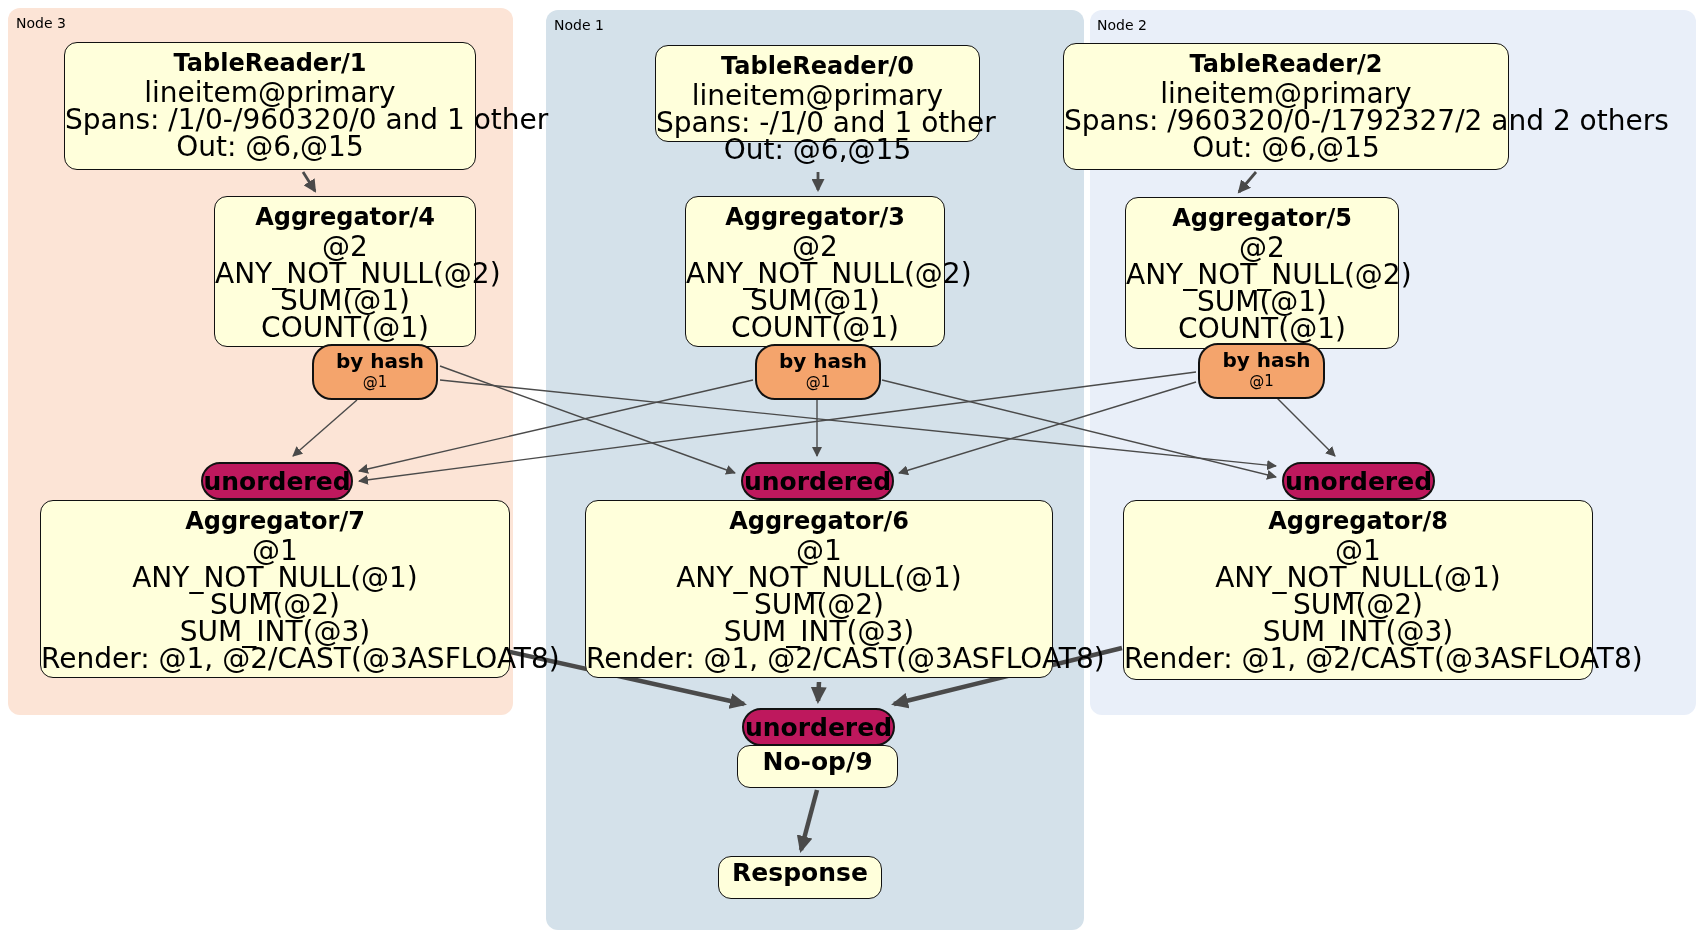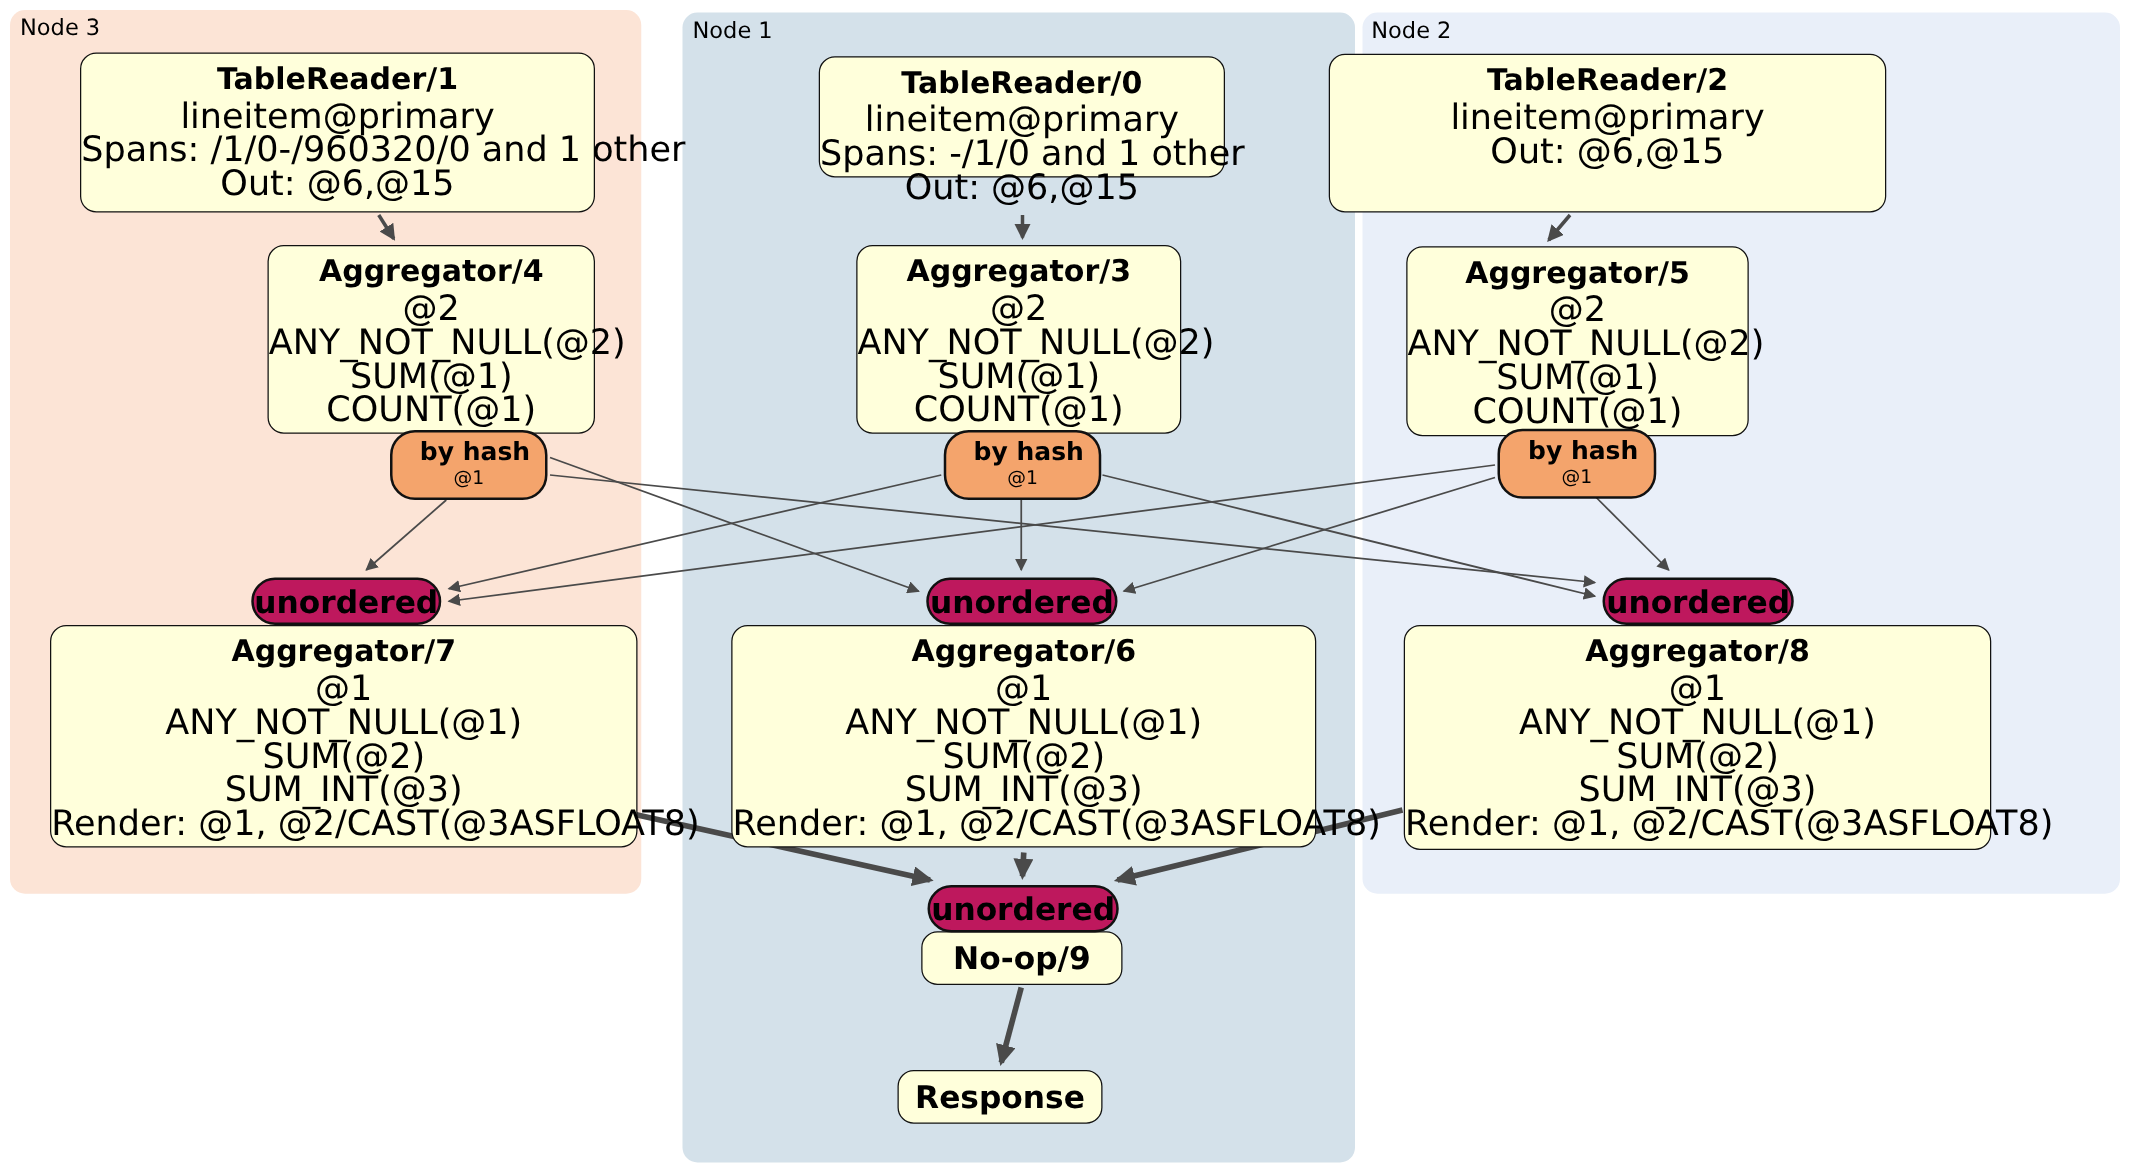--- a/index.html
+++ b/index.html
@@ -2,31 +2,31 @@
 <html><head>
 <meta charset="utf-8">
 <style>
   html,body{margin:0;padding:0;background:#ffffff;}
   .canvas{
     position:relative;width:1708px;height:940px;background:#ffffff;
     font-family:"DejaVu Sans","Liberation Sans",sans-serif;color:#000;
     overflow:hidden;
   }
   .region{position:absolute;border-radius:12px;z-index:1;}
-  .region-label{position:absolute;font-size:18px;line-height:22px;z-index:2;}
+  .region-label{position:absolute;font-size:14px;line-height:22px;z-index:2;}
   svg.edges{position:absolute;left:0;top:0;z-index:2;}
   .box{
     position:absolute;background:#ffffdb;border:1.7px solid #111;
     border-radius:13px;text-align:center;box-sizing:border-box;
     padding-top:5px;z-index:3;
   }
   .box .title{font-size:24px;font-weight:bold;line-height:31px;white-space:nowrap;}
   .box .line{font-size:28px;line-height:27px;white-space:nowrap;}
   .terminal{
-    display:flex;align-items:center;justify-content:center;padding-top:0;
+    display:flex;align-items:flex-start;justify-content:center;padding-top:0;
   }
   .terminal .title{font-size:25px;}
   .pill{
     position:absolute;border:2px solid #111;border-radius:20px;
     text-align:center;box-sizing:border-box;z-index:4;
   }
   .pill.hash{background:#f4a46c;}
   .pill.hash .label{font-size:20px;font-weight:bold;line-height:23px;margin-top:4px;margin-left:10px;}
   .pill.hash .sub{font-size:15px;line-height:19px;}
   .pill.sync{
@@ -137,20 +137,21 @@
     <div class="line">@1</div>
     <div class="line">ANY_NOT_NULL(@1)</div>
     <div class="line">SUM(@2)</div>
     <div class="line">SUM_INT(@3)</div>
     <div class="line">Render: @1, @2/CAST(@3ASFLOAT8)</div>
   </div>
 
   <div class="box" style="left:1063px;top:43px;width:446px;height:127px;">
     <div class="title">TableReader/2</div>
     <div class="line">lineitem@primary</div>
+    <div class="line">Spans: /960320/0-/1792327/2 and 2 others</div>
     <div class="line">Out: @6,@15</div>
   </div>
   <div class="box" style="left:1125px;top:197px;width:274px;height:152px;">
     <div class="title">Aggregator/5</div>
     <div class="line">@2</div>
     <div class="line">ANY_NOT_NULL(@2)</div>
     <div class="line">SUM(@1)</div>
     <div class="line">COUNT(@1)</div>
   </div>
   <div class="pill hash" style="left:1198px;top:343px;width:127px;height:56px;">

